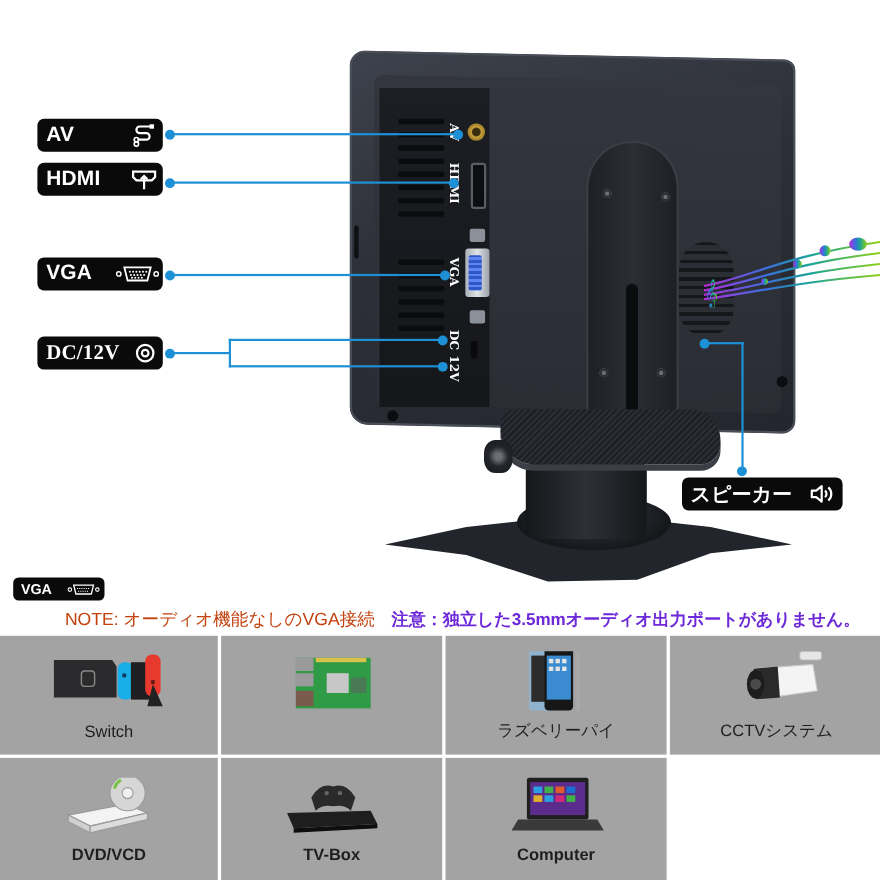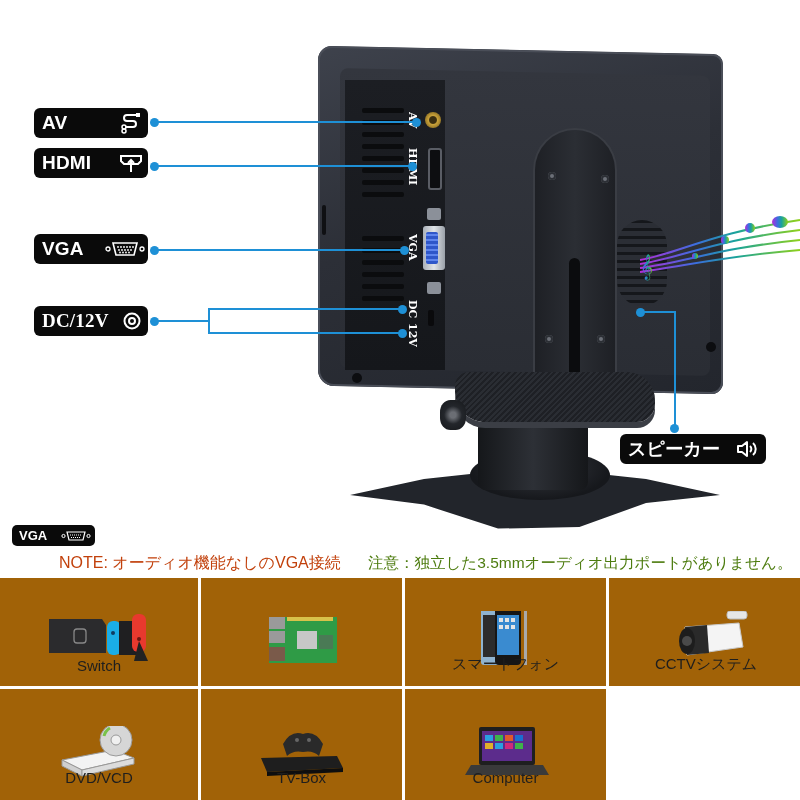--- a/index.html
+++ b/index.html
@@ -114,35 +114,35 @@
   .dot { position: absolute; width: 9px; height: 9px; border-radius: 50%; background: #1e90d6; }
   .line { position: absolute; background: #1e90d6; }
 
   
   .vga-badge {
     position: absolute; left: 12px; top: 525px; width: 83px; height: 21px;
     background: #0a0a0a; border-radius: 5px; color: #fff; font-weight: bold;
     font-size: 13px; display: flex; align-items: center; padding-left: 7px;
   }
   .note-left { position: absolute; left: 14px; top: 553px; font-size: 16px; color: #c2410c; white-space: nowrap; margin-left: 45px; }
-  .note-right { position: absolute; left: 368px; top: 553px; font-size: 15.5px; color: #4d7c0f; white-space: nowrap; }
+  .note-right { position: absolute; left: 356px; top: 553px; font-size: 15.5px; color: #6d28d9; white-space: nowrap; font-weight: bold; }
 
   
   .grid {
     position: absolute; left: 0; top: 578px; width: 800px; height: 222px;
     display: grid; grid-template-columns: 198px 201px 201px 194px;
     grid-template-rows: 108px 111px; column-gap: 3px; row-gap: 3px; background: #ffffff;
   }
   .cell {
-    background: #a16207; position: relative; display: flex; flex-direction: column;
-    align-items: center; justify-content: center;
+    background: #a3a3a3; position: relative; display: flex; flex-direction: column;
+    align-items: center; justify-content: flex-start;
   }
   .cell-img { margin-top: 14px; width: 110px; height: 56px; position: relative; }
   .cell-label { position: absolute; bottom: 12px; left: 0; right: 0; text-align: center; font-size: 15px; color: #1e1e1e; }
-  .row2 .cell-label { bottom: 14px; }
+  .row2 .cell-label { bottom: 14px; font-weight: bold; }
 </style>
 </head>
 <body>
 
 <div class="product">
   <div class="base-foot"></div>
   <div class="base-disc"></div>
   <div class="neck"></div>
 
   <div class="monitor-shell"></div>
@@ -366,21 +366,21 @@
             <rect x="48" y="7" width="4" height="4"></rect>
             <rect x="54" y="7" width="4" height="4"></rect>
             <rect x="60" y="7" width="4" height="4"></rect>
             <rect x="48" y="14" width="4" height="4"></rect>
             <rect x="54" y="14" width="4" height="4"></rect>
             <rect x="60" y="14" width="4" height="4"></rect>
           </g>
         <rect x="73" y="-2" width="3" height="56" fill="#a9a9a9"></rect>
       </svg>
     </div>
-    <span class="cell-label">スマートフォン</span>
+    <span class="cell-label">ラズベリーパイ</span>
   </div>
 
   <div class="cell">
     <div class="cell-img">
       <svg width="110" height="56" viewBox="0 0 110 56">
         <rect x="76" y="0" width="20" height="8" rx="3" fill="#e6e6e6" stroke="#bbb"></rect>
         <path d="M34 16 L88 12 L92 36 L36 44 Z" fill="#f4f4f4" stroke="#c8c8c8"></path>
         <path d="M34 16 L56 14 L58 42 L36 44 Z" fill="#2a2a2a"></path>
         <ellipse cx="36" cy="30" rx="8" ry="13" fill="#1d1d1d"></ellipse>
         <circle cx="36" cy="30" r="5" fill="#4a4a4a"></circle>

